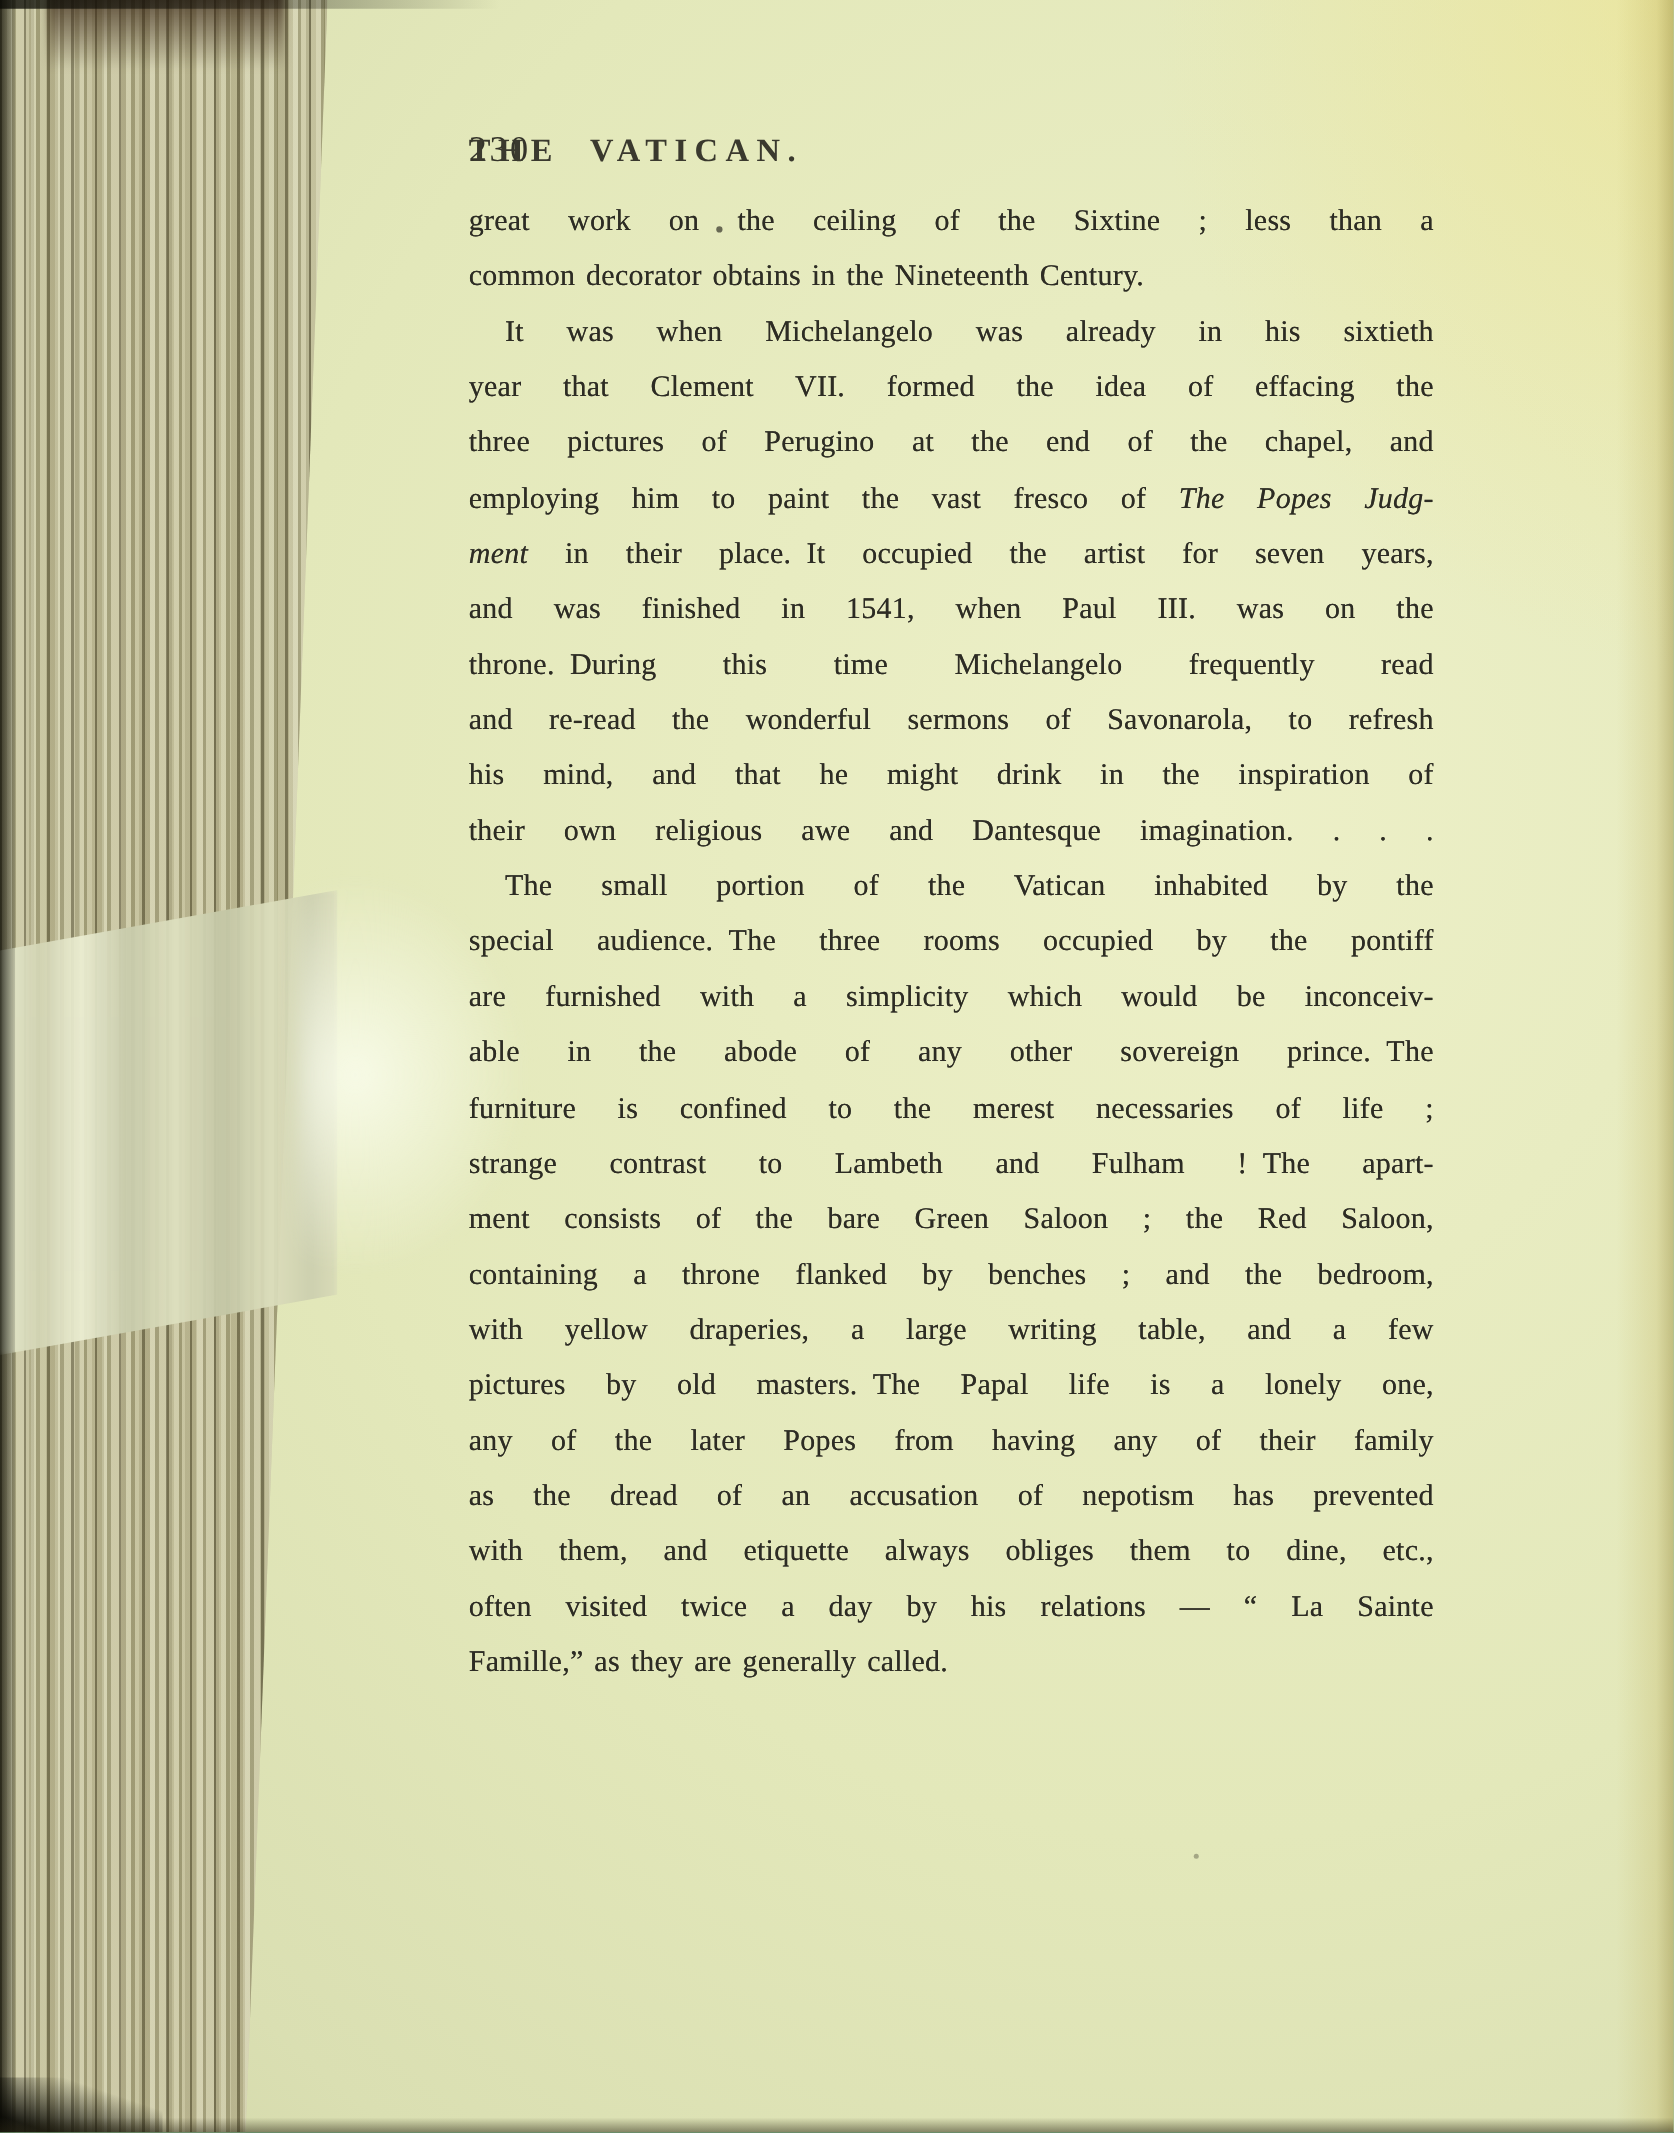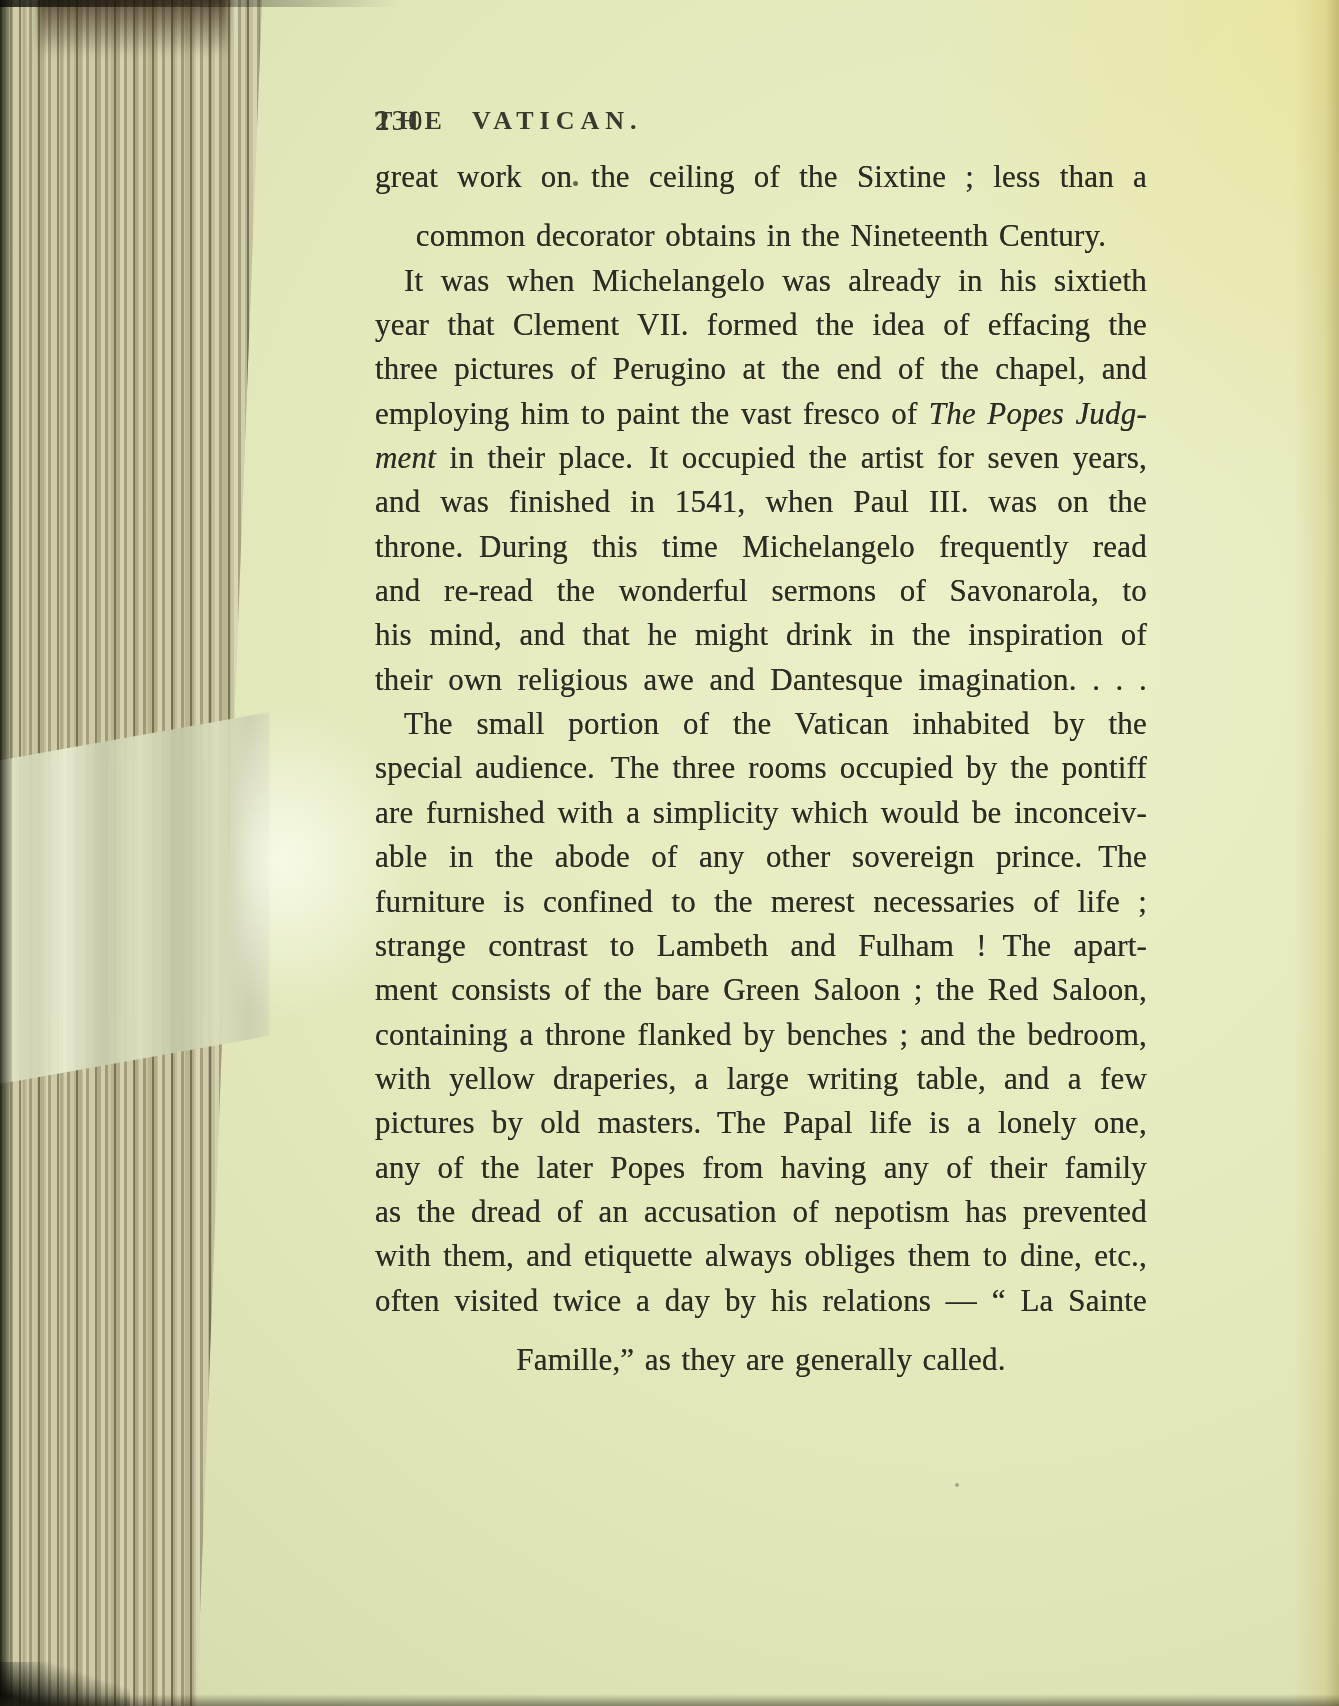--- a/index.html
+++ b/index.html
@@ -82,29 +82,29 @@
     font-size:29px;color:#35342a;letter-spacing:2px;
   }
   .running-title{
     position:absolute;left:375px;top:106px;width:772px;
     font-size:26px;color:#3a392e;
     letter-spacing:6px;word-spacing:12px;font-weight:700;
   }
   
   .body-text{
     position:absolute;left:375px;top:155px;width:772px;
-    font-size:31px;color:#2d2c24;word-spacing:2.5px;letter-spacing:0.2px;
+    font-size:24px;color:#2d2c24;word-spacing:2.5px;letter-spacing:0.2px;
   }
   .line{
     height:44.35px;line-height:44.35px;
     text-align:justify;overflow:hidden;
     text-shadow:0 0 0.5px rgba(45,44,36,0.8);
   }
   .line::after{content:"";display:inline-block;width:100%;height:0;}
-  .line.nj{text-align:center;margin-top:15px;}
+  .line.nj{text-align:left;}
   .line.nj::after{width:0;}
   .line.ind{text-indent:29px;}
   .it{font-style:italic;}
   .speck{
     position:absolute;width:5px;height:5px;border-radius:50%;
     background:rgba(50,48,38,0.7);
   }
 </style>
 </head>
 <body>

